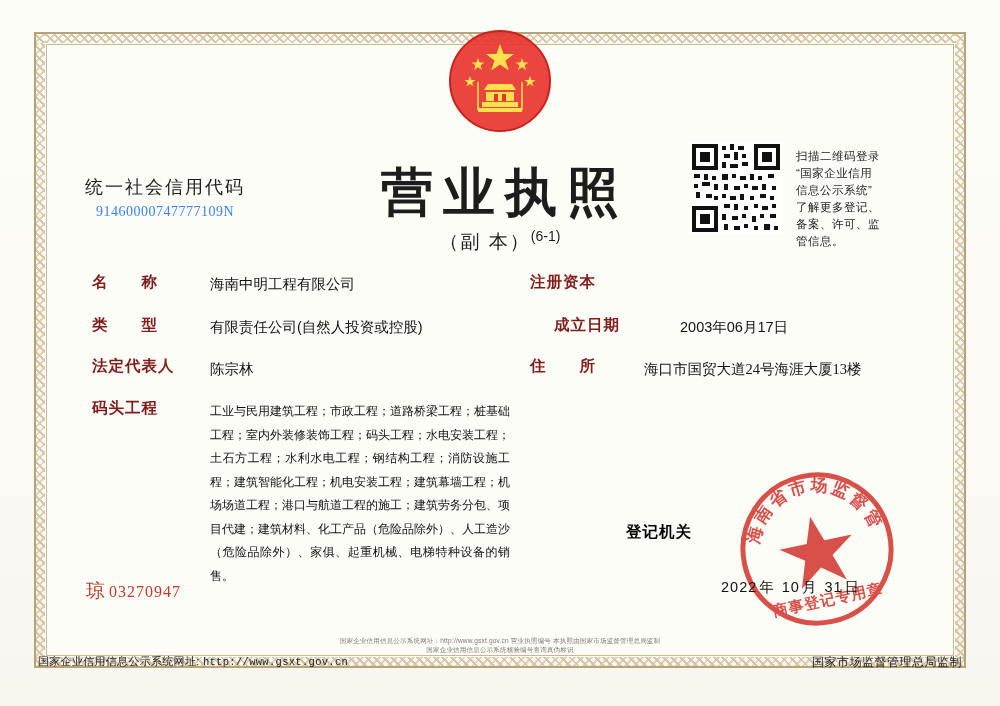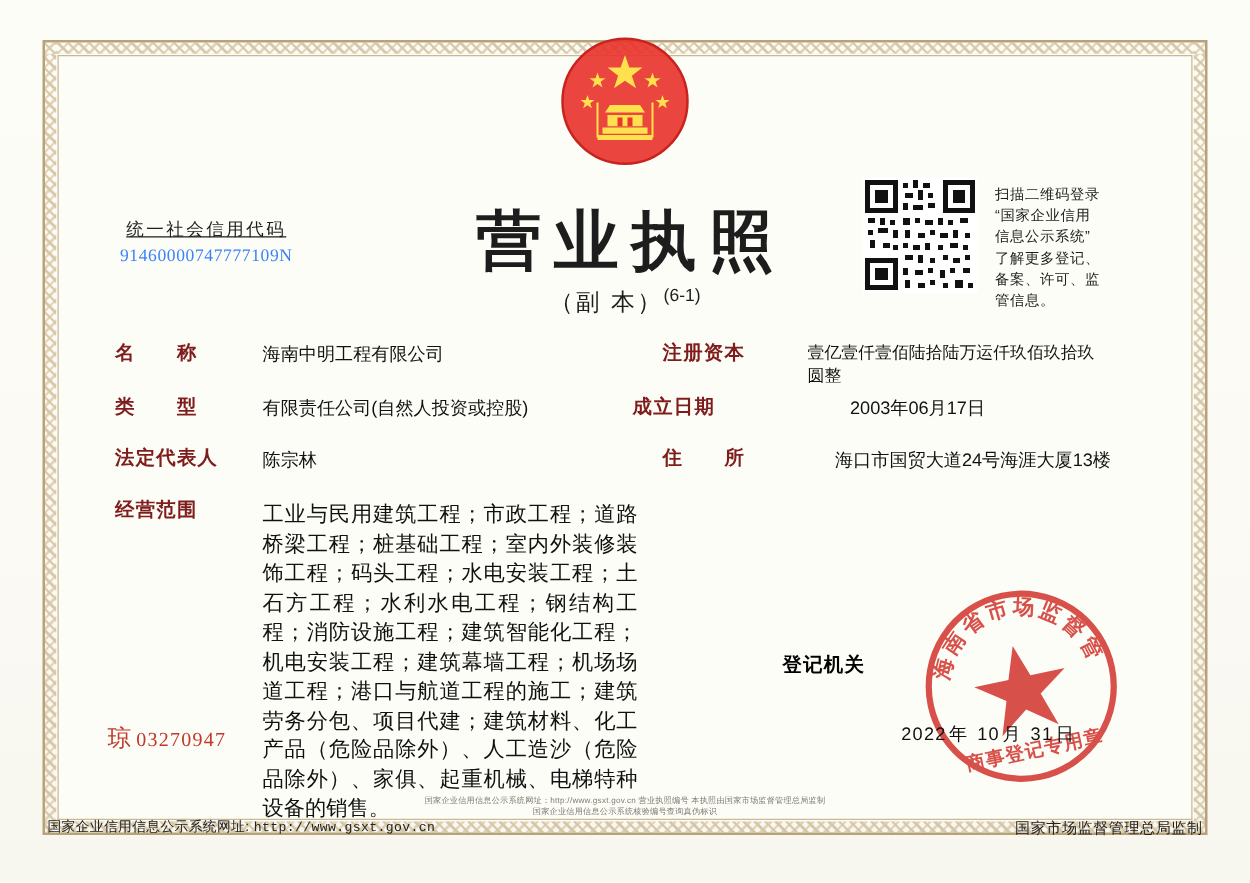--- a/index.html
+++ b/index.html
@@ -109,24 +109,23 @@
   }
 
   
   .code-block {
     position: absolute;
     left: 70px; top: 175px;
     width: 190px;
     text-align: center;
   }
   .code-label {
-    font-size: 14px;
+    font-size: 18px;
     color: #1d1d1d;
     letter-spacing: 2px;
-    text-decoration: underline;
   }
   .code-value {
     margin-top: 5px;
     font-size: 14px;
     color: #3b82f6;
     font-family: "Liberation Serif", serif;
     letter-spacing: 0.5px;
   }
 
   
@@ -165,28 +164,28 @@
     line-height: 22px;
   }
 
   .lbl-name   { position:absolute; left: 92px; top: 272px; width: 130px; display:flex; justify-content:space-between; }
   .val-name   { position:absolute; left: 210px; top: 273px; width: 300px; }
   .lbl-type   { position:absolute; left: 92px; top: 315px; width: 130px; display:flex; justify-content:space-between; }
   .val-type   { position:absolute; left: 210px; top: 316px; width: 300px; }
   .lbl-rep    { position:absolute; left: 92px; top: 356px; width: 130px; letter-spacing: 1px; }
   .val-rep    { position:absolute; left: 210px; top: 358px; width: 300px; }
   .lbl-scope  { position:absolute; left: 92px; top: 398px; width: 130px; letter-spacing: 1px; }
-  .val-scope  { position:absolute; left: 210px; top: 400px; width: 300px; font-size: 17px; line-height: 23.5px; text-align: justify; }
+  .val-scope  { position:absolute; left: 210px; top: 400px; width: 300px; font-size: 12px; line-height: 23.5px; text-align: justify; }
 
   .lbl-cap    { position:absolute; left: 530px; top: 272px; width: 110px; display:flex; justify-content:space-between; }
   .val-cap    { position:absolute; left: 646px; top: 272px; width: 230px; font-size: 13.5px; line-height: 19px; }
-  .lbl-date   { position:absolute; left: 506px; top: 315px; width: 110px; display:flex; justify-content:flex-start; }
+  .lbl-date   { position:absolute; left: 532px; top: 315px; width: 110px; display:flex; justify-content:center; }
   .val-date   { position:absolute; left: 680px; top: 316px; width: 230px; }
   .lbl-addr   { position:absolute; left: 530px; top: 356px; width: 110px; display:flex; justify-content:space-between; }
-  .val-addr   { position:absolute; left: 668px; top: 358px; width: 250px; }
+  .val-addr   { position:absolute; left: 644px; top: 358px; width: 250px; font-family: Liberation Serif, serif; }
 
   .lbl-reg    { position:absolute; left: 626px; top: 522px; letter-spacing: 1px; font-weight: bold; font-size: 15.5px;}
 
   
   .cert-no {
     position: absolute;
     left: 86px; top: 578px;
     font-size: 16px;
     color: #c0392b;
     font-family: "Liberation Serif", serif;
@@ -379,27 +378,26 @@
   <div class="field fvalue val-name">海南中明工程有限公司</div>
 
   <div class="field flabel lbl-type">
       <span>类　　型</span>
     </div>
   <div class="field fvalue val-type">有限责任公司(自然人投资或控股)</div>
 
   <div class="field flabel lbl-rep">法定代表人</div>
   <div class="field fvalue val-rep">陈宗林</div>
 
-  <div class="field flabel lbl-scope">经营范围</div>
+  <div class="field flabel lbl-scope">码头工程</div>
   <div class="field fvalue val-scope">工业与民用建筑工程；市政工程；道路桥梁工程；桩基础工程；室内外装修装饰工程；码头工程；水电安装工程；土石方工程；水利水电工程；钢结构工程；消防设施工程；建筑智能化工程；机电安装工程；建筑幕墙工程；机场场道工程；港口与航道工程的施工；建筑劳务分包、项目代建；建筑材料、化工产品（危险品除外）、人工造沙（危险品除外）、家俱、起重机械、电梯特种设备的销售。</div>
 
   <div class="field flabel lbl-cap">
       <span>注册资本</span>
     </div>
-  <div class="field fvalue val-cap">壹亿壹仟壹佰陆拾陆万运仟玖佰玖拾玖圆整</div>
 
   <div class="field flabel lbl-date">
       <span>成立日期</span>
     </div>
   <div class="field fvalue val-date">2003年06月17日</div>
 
   <div class="field flabel lbl-addr">
       <span>住　　所</span>
     </div>
   <div class="field fvalue val-addr">海口市国贸大道24号海涯大厦13楼</div>

